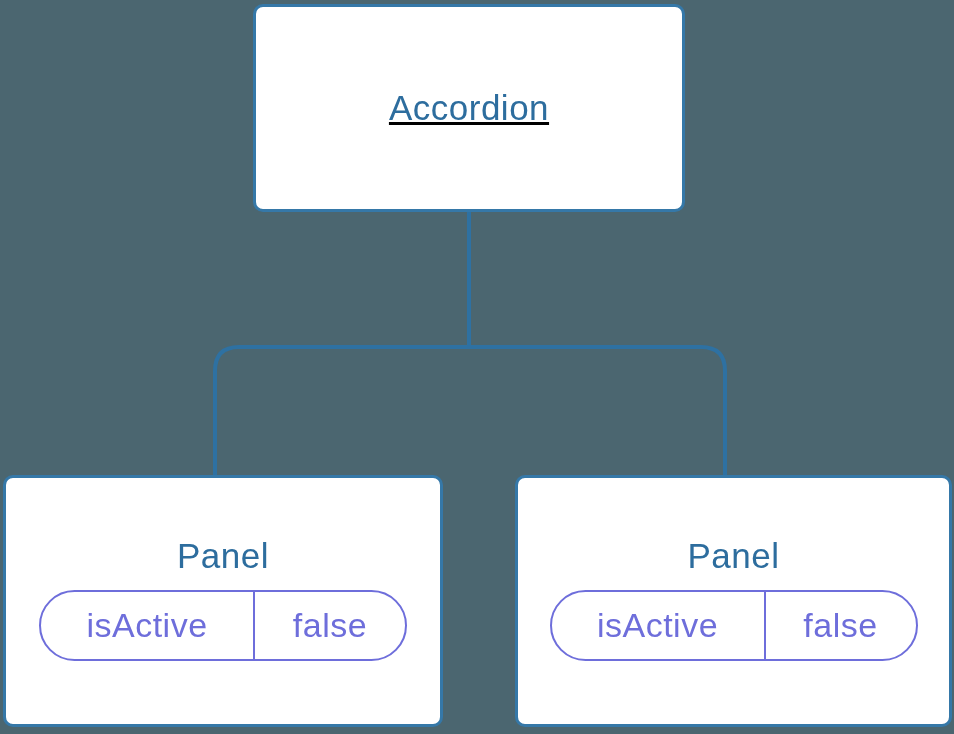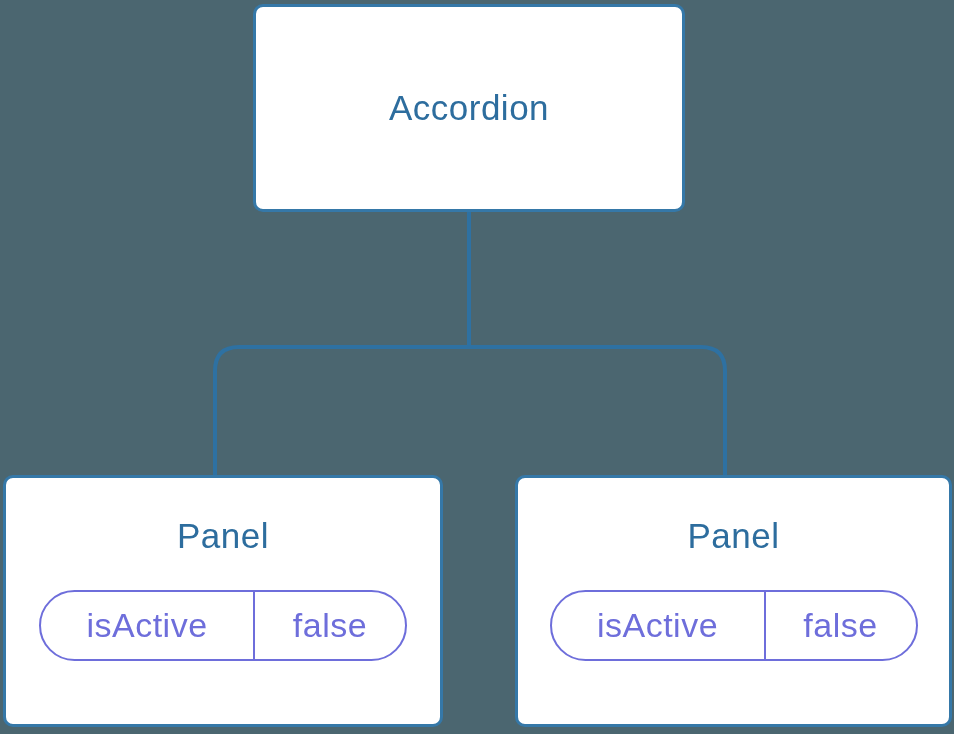--- a/index.html
+++ b/index.html
@@ -27,31 +27,32 @@
     border: 3px solid var(--node-border, #3578a8);
     border-radius: 10px;
     box-sizing: border-box;
   }
   .node-root {
     left: 253px; top: 4px;
     width: 432px; height: 208px;
     display: flex;
     align-items: center;
     justify-content: center;
+    text-decoration: underline;
   }
   .node-label {
     font-size: 35px;
     font-weight: 500;
     color: var(--node-text, #2d6d9e);
     letter-spacing: 0.5px;
   }
   .panel-left  { left: 3px;   top: 475px; width: 440px; height: 252px; }
   .panel-right { left: 515px; top: 475px; width: 437px; height: 252px; }
   .panel-title {
-    margin-top: 38px;
+    margin-top: 58px;
     text-align: center;
     font-size: 35px;
     font-weight: 500;
     color: var(--node-text, #2d6d9e);
     letter-spacing: 0.5px;
   }
   .state-pill {
     position: absolute;
     left: 50%;
     transform: translateX(-50%);

